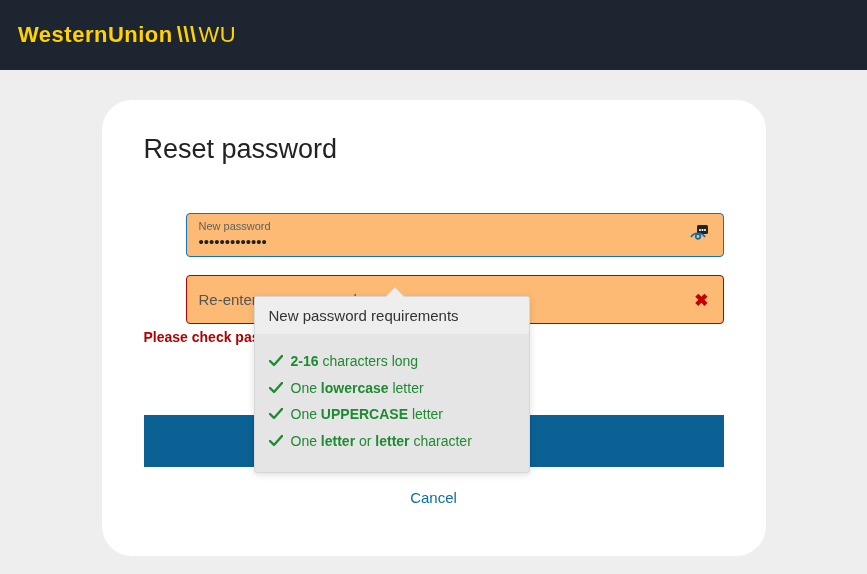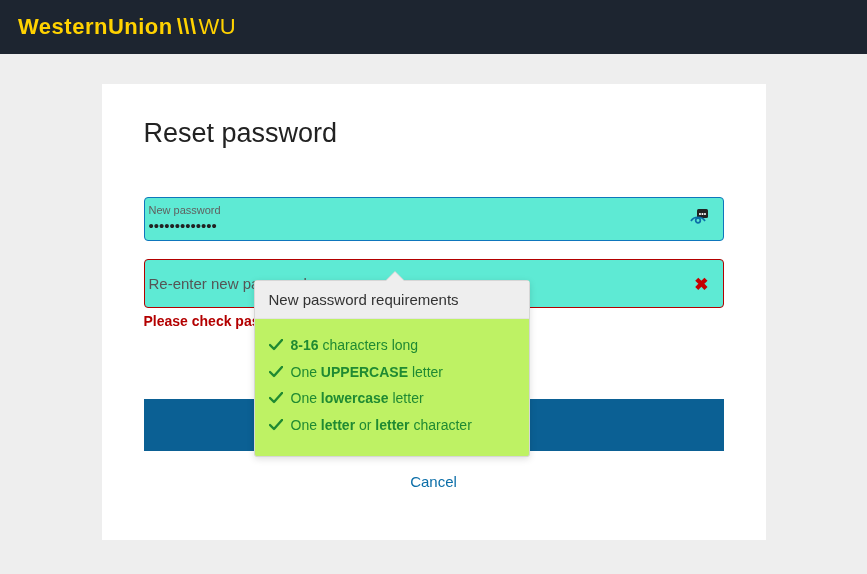--- a/index.html
+++ b/index.html
@@ -5,21 +5,21 @@
   * { box-sizing: border-box; margin: 0; padding: 0; }
   body {
     font-family: -apple-system, BlinkMacSystemFont, "Segoe UI", Arial, sans-serif;
     background: #eeeeee;
     width: 867px;
     height: 574px;
     overflow: hidden;
   }
   .header-bar {
     background: #1d2530;
-    height: 54px;
+    height: 70px;
     display: flex;
     align-items: center;
     padding-left: 18px;
   }
   .logo {
     color: #ffd200;
     font-weight: bold;
     font-size: 22px;
     letter-spacing: 0.5px;
     display: flex;
@@ -31,34 +31,36 @@
   }
   .logo-wu {
     font-weight: 400;
   }
   .card {
     background: #ffffff;
     width: 664px;
     margin: 30px auto 0 auto;
     padding: 34px 42px 50px 42px;
     position: relative;
+    border-radius: 30px;
   }
   .page-title {
     font-size: 27px;
     font-weight: 500;
     color: #222;
     margin-bottom: 48px;
   }
   .field-group { position: relative; margin-bottom: 18px; }
   .input-wrap {
     border: 1px solid #0e76bc;
     border-radius: 4px;
-    padding: 6px 42px 6px 4px;
+    padding: 6px 42px 6px 12px;
     position: relative;
-    background: #5eead4;
+    background: #fdba74;
+    margin-left: 42px;
   }
   .input-wrap.error {
     border: 1px solid #b30000;
   }
   .floating-label {
     font-size: 11px;
     color: #606060;
   }
   .text-input {
     border: none;
@@ -112,21 +114,21 @@
     font-size: 15px;
     margin-top: 18px;
     cursor: pointer;
   }
   
   .tooltip {
     position: absolute;
     width: 276px;
     left: 152px;
     top: 196px;
-    background: #bef264;
+    background: #e5e5e5;
     border: 1px solid #d6d6d6;
     border-radius: 3px;
     box-shadow: 0 2px 7px rgba(0,0,0,0.13);
     z-index: 50;
   }
   .tooltip-arrow {
     position: absolute;
     top: -10px;
     left: 130px;
     width: 0; height: 0;
@@ -210,35 +212,35 @@
 
   
   <div class="tooltip">
     <div class="tooltip-arrow"></div>
     <div class="tooltip-header">New password requirements</div>
     <div class="tooltip-body" id="req-body">
         <div class="req-row">
           <span class="check-icon"><svg width="14" height="12" viewBox="0 0 14 12">
               <path d="M1 6 L5 10 L13 1" stroke="#1f8a32" stroke-width="2.4" fill="none" stroke-linecap="round" stroke-linejoin="round"></path>
             </svg></span>
-          <span class="req-text"><b>8-16</b> characters long</span>
+          <span class="req-text"><b>2-16</b> characters long</span>
+        </div>
+        <div class="req-row">
+          <span class="check-icon"><svg width="14" height="12" viewBox="0 0 14 12">
+              <path d="M1 6 L5 10 L13 1" stroke="#1f8a32" stroke-width="2.4" fill="none" stroke-linecap="round" stroke-linejoin="round"></path>
+            </svg></span>
+          <span class="req-text">One <b>lowercase</b> letter</span>
         </div>
         <div class="req-row">
           <span class="check-icon"><svg width="14" height="12" viewBox="0 0 14 12">
               <path d="M1 6 L5 10 L13 1" stroke="#1f8a32" stroke-width="2.4" fill="none" stroke-linecap="round" stroke-linejoin="round"></path>
             </svg></span>
           <span class="req-text">One <b>UPPERCASE</b> letter</span>
         </div>
         <div class="req-row">
           <span class="check-icon"><svg width="14" height="12" viewBox="0 0 14 12">
               <path d="M1 6 L5 10 L13 1" stroke="#1f8a32" stroke-width="2.4" fill="none" stroke-linecap="round" stroke-linejoin="round"></path>
             </svg></span>
-          <span class="req-text">One <b>lowercase</b> letter</span>
-        </div>
-        <div class="req-row">
-          <span class="check-icon"><svg width="14" height="12" viewBox="0 0 14 12">
-              <path d="M1 6 L5 10 L13 1" stroke="#1f8a32" stroke-width="2.4" fill="none" stroke-linecap="round" stroke-linejoin="round"></path>
-            </svg></span>
           <span class="req-text">One <b>letter</b> or <b>letter</b> character</span>
         </div>
       </div>
   </div>
 </div>
 
 </body></html>

